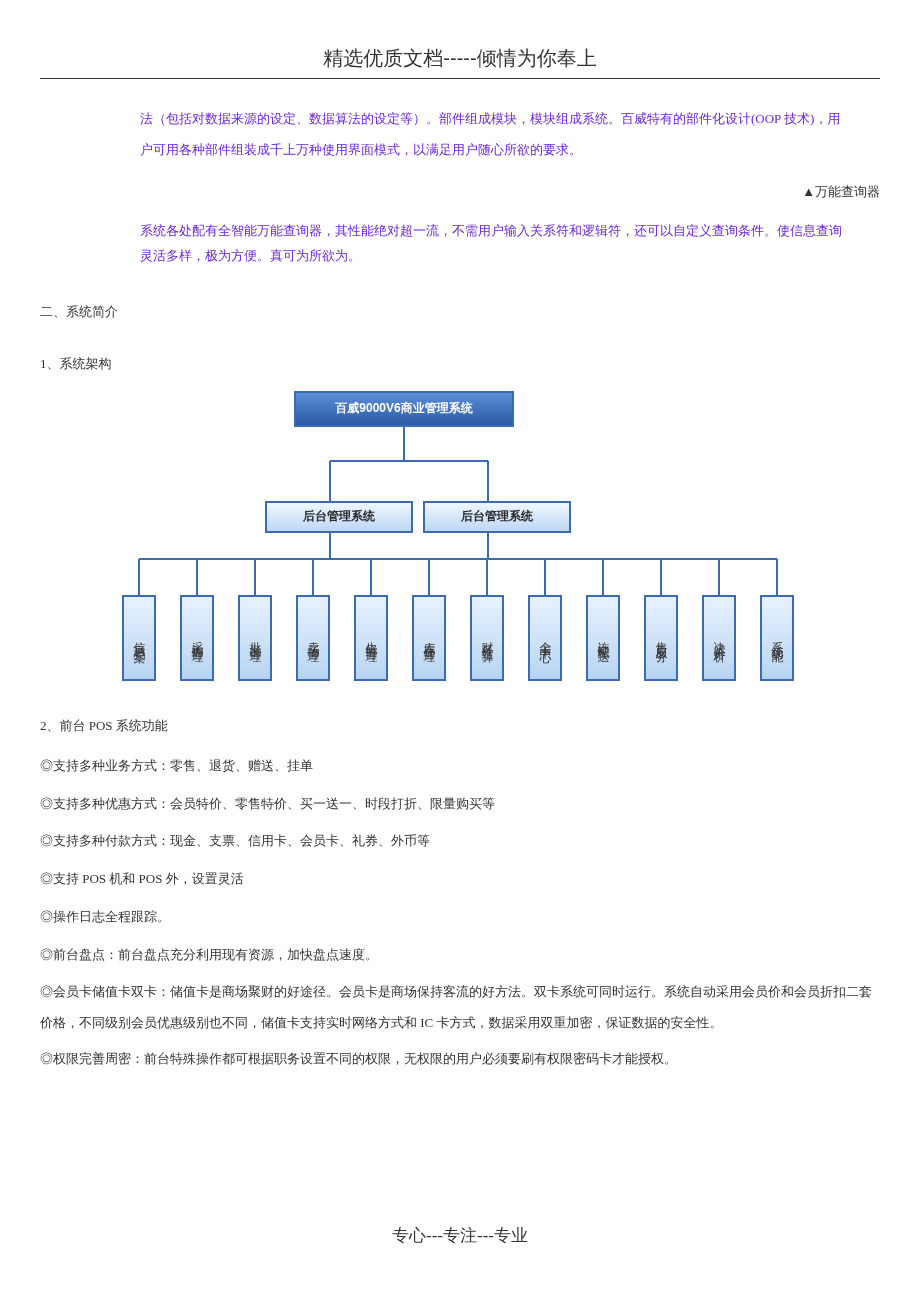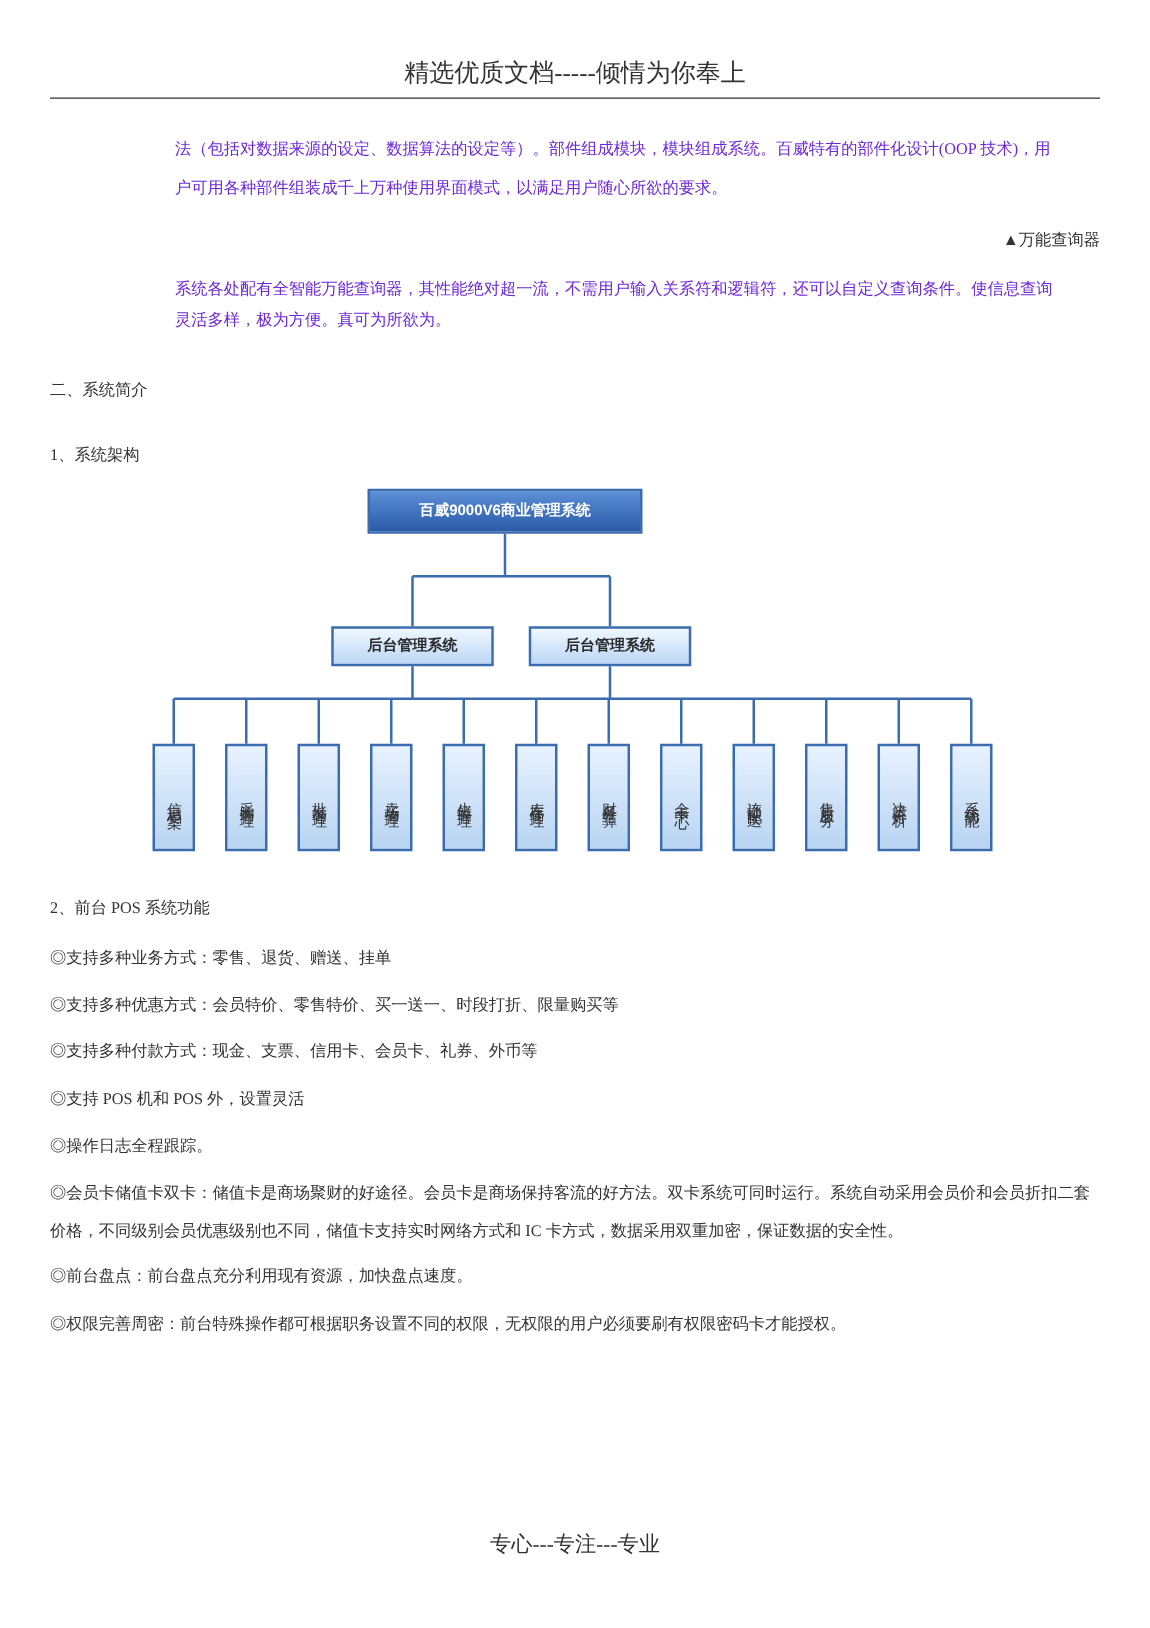--- a/index.html
+++ b/index.html
@@ -13,21 +13,21 @@
     position: relative;
   }
   .page {
     padding: 45px 40px 40px 40px;
   }
   .header-title {
     text-align: center;
     font-size: 20px;
     color: #333;
     margin-bottom: 6px;
-    font-family: Liberation Serif, serif;
+    font-family: Liberation Sans, sans-serif;
   }
   .header-rule {
     border: none;
     border-top: 1px solid #333;
     margin: 0 0 24px 0;
   }
   .para {
     line-height: 2.4;
     font-size: 13px;
     color: #6d28d9;
@@ -104,21 +104,21 @@
   .org-top {
     left: 184px;
     top: 0;
     width: 220px;
     height: 36px;
     background: linear-gradient(#5b8fd6, #2b5aa7);
     color: #fff;
   }
   .org-mid {
     top: 110px;
-    width: 130px;
+    width: 148px;
     height: 32px;
   }
   .org-mid.left { left: 155px; }
   .org-mid.right { left: 313px; }
   .leaf {
     top: 204px;
     width: 34px;
     height: 86px;
     writing-mode: vertical-rl;
     font-size: 12px;
@@ -194,20 +194,20 @@
   </div>
 
   <div class="sub-heading">2、前台 POS 系统功能</div>
 
   <div class="feature-list">
     <div class="feature-item">◎支持多种业务方式：零售、退货、赠送、挂单</div>
     <div class="feature-item">◎支持多种优惠方式：会员特价、零售特价、买一送一、时段打折、限量购买等</div>
     <div class="feature-item">◎支持多种付款方式：现金、支票、信用卡、会员卡、礼券、外币等</div>
     <div class="feature-item">◎支持 POS 机和 POS 外，设置灵活</div>
     <div class="feature-item">◎操作日志全程跟踪。</div>
+    <div class="feature-item">◎前台盘点：前台盘点充分利用现有资源，加快盘点速度。</div>
     <div class="feature-item" style="line-height:2.4;">◎会员卡储值卡双卡：储值卡是商场聚财的好途径。会员卡是商场保持客流的好方法。双卡系统可同时运行。系统自动采用会员价和会员折扣二套价格，不同级别会员优惠级别也不同，储值卡支持实时网络方式和 IC 卡方式，数据采用双重加密，保证数据的安全性。</div>
-    <div class="feature-item">◎前台盘点：前台盘点充分利用现有资源，加快盘点速度。</div>
     <div class="feature-item">◎权限完善周密：前台特殊操作都可根据职务设置不同的权限，无权限的用户必须要刷有权限密码卡才能授权。</div>
   </div>
 
 </div>
 
 <div class="footer-text">专心---专注---专业</div>
 
 </body></html>

